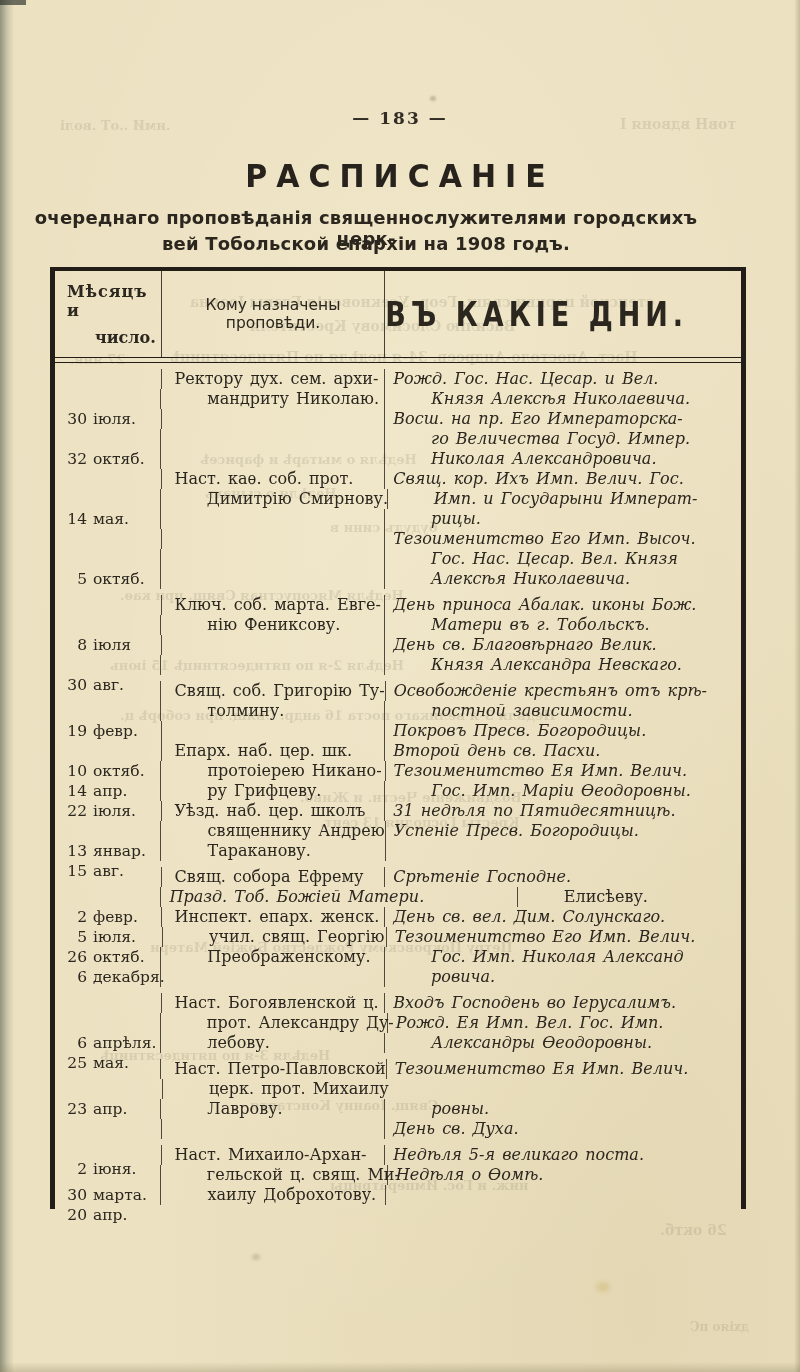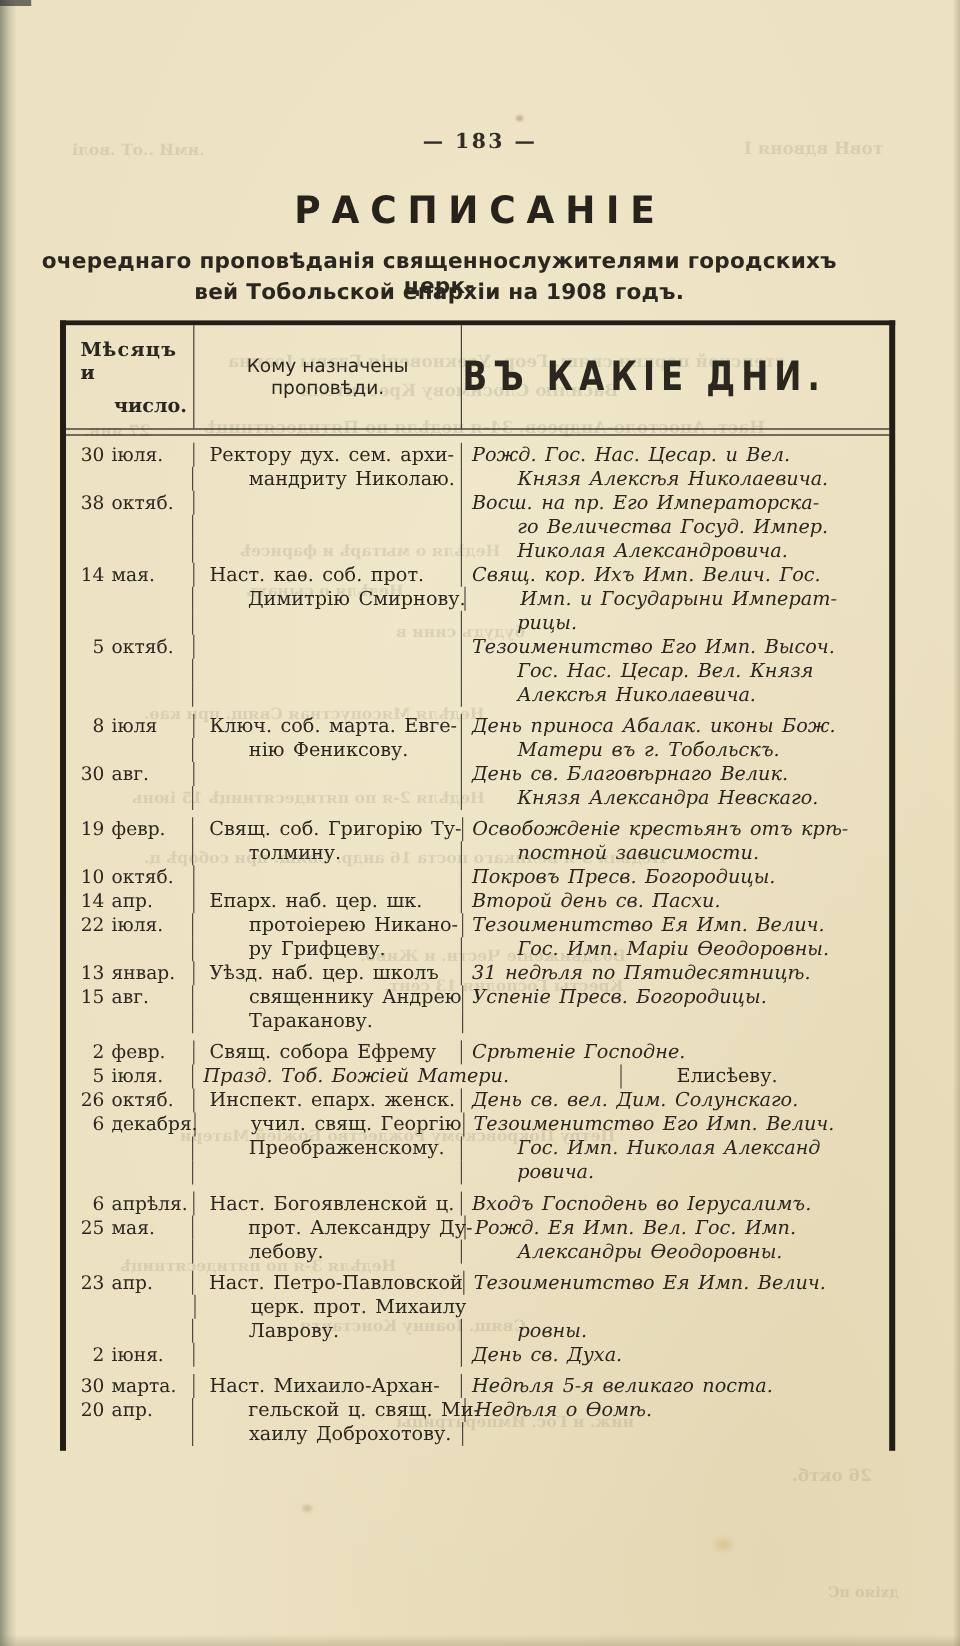--- a/index.html
+++ b/index.html
@@ -54,21 +54,21 @@
     letter-spacing:5px;text-align:left;transform-origin:center;
     }
   .th3 .big{transform:scaleY(1.25);display:block;}
   .header-rule{height:4px;border-top:1.5px solid #221d16;border-bottom:1.5px solid #221d16;}
 
   .tbody{padding-top:6px;}
   .line{display:flex;height:20px;line-height:20px;font-size:16px;word-spacing:2px;}
   .line.gap{margin-top:6px;}
   .cell{box-sizing:border-box;white-space:nowrap;overflow:visible;}
   .c1{width:107px;padding-left:10px;font-size:15.5px;}
-  .c1 .num{display:inline-block;width:22px;text-align:right;}
+  .c1 .num{display:inline-block;width:22px;text-align:right;margin-top:40px;}
   .c1 .mon{margin-left:6px;}
   .c2{width:227px;border-left:1.5px solid rgba(40,35,27,.8);padding-left:13px;height:100%;}
   .c2.ind{padding-left:46px;}
   .c3{width:362px;border-left:1.5px solid rgba(40,35,27,.8);padding-left:8px;height:100%;font-style:italic;}
   .c3.ind{padding-left:46px;}
   .tbody .line:last-child{margin-bottom:4px;}
 
   .stain{position:absolute;border-radius:50%;pointer-events:none;}
   .stain.s1{left:596px;top:1282px;width:14px;height:10px;background:rgba(190,160,60,.25);filter:blur(2px);}
   .stain.s2{left:430px;top:96px;width:6px;height:5px;background:rgba(120,100,60,.35);filter:blur(1px);}
@@ -133,21 +133,21 @@
         <div class="cell c1"><span class="num">30</span><span class="mon">іюля.</span></div>
         <div class="cell c2">Ректору дух. сем. архи-</div>
         <div class="cell c3">Рожд. Гос. Нас. Цесар. и Вел.</div>
       </div>
       <div class="line">
         <div class="cell c1"></div>
         <div class="cell c2 ind">мандриту Николаю.</div>
         <div class="cell c3 ind">Князя Алексѣя Николаевича.</div>
       </div>
       <div class="line">
-        <div class="cell c1"><span class="num">38</span><span class="mon">октяб.</span></div>
+        <div class="cell c1"><span class="num">32</span><span class="mon">октяб.</span></div>
         <div class="cell c2"></div>
         <div class="cell c3">Восш. на пр. Его Императорска-</div>
       </div>
       <div class="line">
         <div class="cell c1"></div>
         <div class="cell c2"></div>
         <div class="cell c3 ind">го Величества Госуд. Импер.</div>
       </div>
       <div class="line">
         <div class="cell c1"></div>

